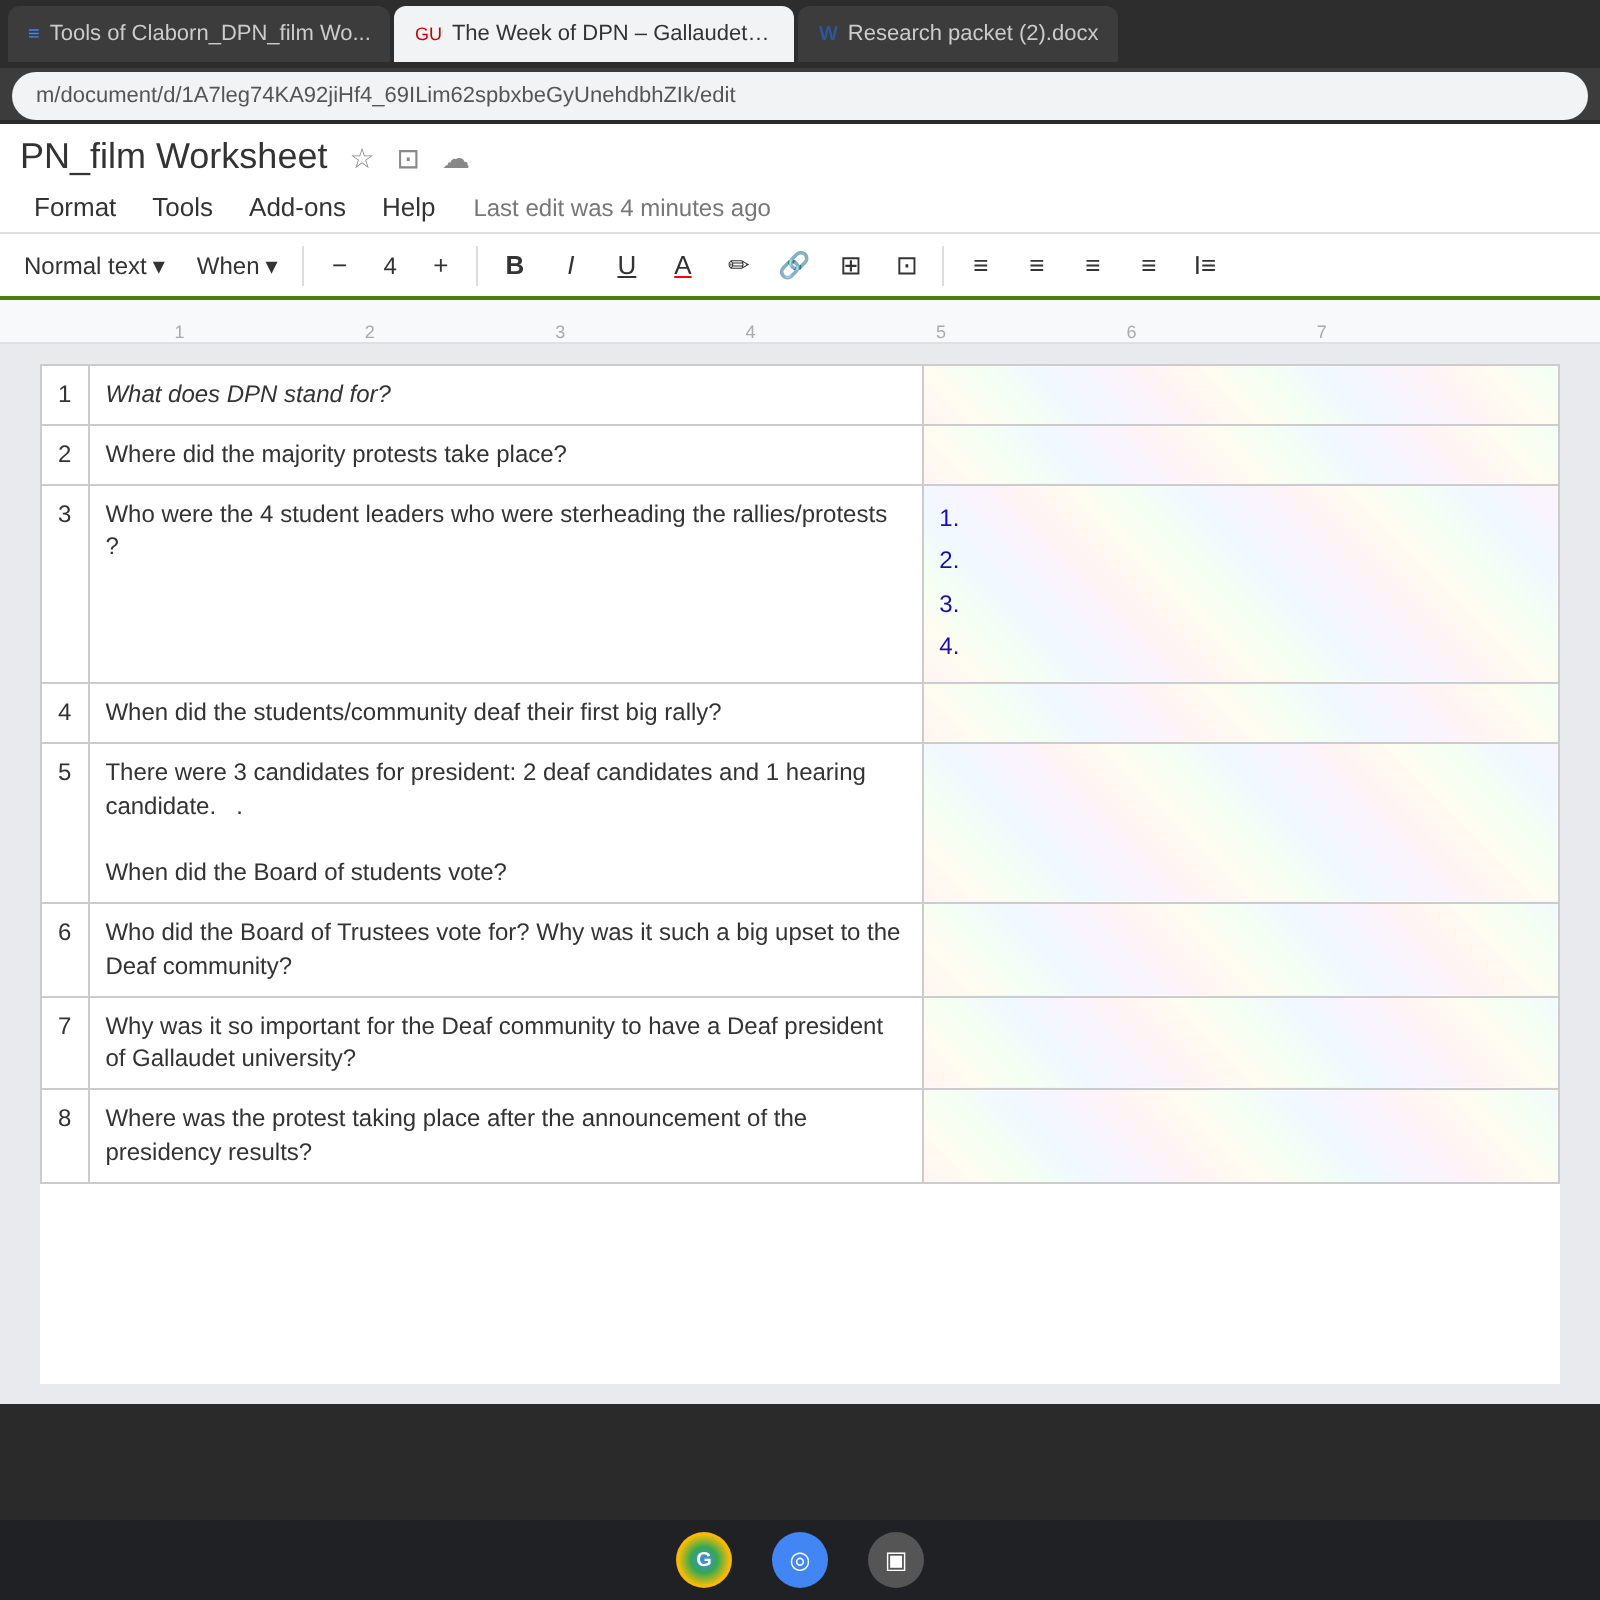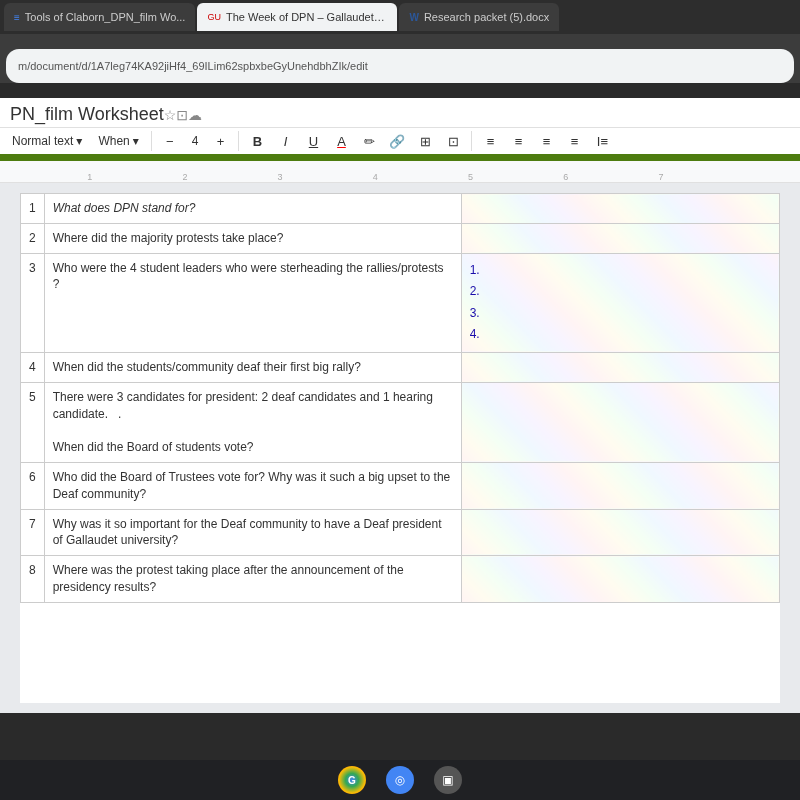--- a/index.html
+++ b/index.html
@@ -57,41 +57,41 @@
     .tab-icon.gallaudet { color: #c00; }
     .tab-icon.word { color: #2b579a; }
 
     .tab-label {
       overflow: hidden;
       text-overflow: ellipsis;
     }
 
     .address-bar {
       background: #f1f3f4;
-      height: 34px;
-      margin: 15px 6px;
+      height: 24px;
+      margin: 2px 6px;
       border-radius: 13px;
       display: flex;
       align-items: center;
       padding: 0 12px;
       font-size: 11px;
       color: #555;
     }
 
     
     .docs-ui {
       background: #fff;
       width: 100%;
     }
 
     .docs-title-bar {
       display: flex;
       align-items: center;
       padding: 6px 10px 2px;
-      gap: 0;
+      gap: 11px;
       background: #fff;
       text-align: right;
     }
 
     .docs-title {
       font-size: 18px;
       color: #333;
       font-family: Arial, sans-serif;
     }
 
@@ -123,21 +123,21 @@
       font-size: 12px;
     }
 
     .docs-toolbar {
       display: flex;
       align-items: center;
       padding: 3px 6px;
       gap: 4px;
       background: #fff;
       border-top: 1px solid #e0e0e0;
-      border-bottom: 7px solid #4d7c0f;
+      border-bottom: 2px solid #4d7c0f;
       height: 34px;
     }
 
     .toolbar-item {
       display: flex;
       align-items: center;
       padding: 2px 6px;
       font-size: 12px;
       color: #333;
       cursor: pointer;
@@ -289,38 +289,45 @@
     <div class="tab">
       <span class="tab-icon docs">≡</span>
       <span class="tab-label">Tools of Claborn_DPN_film Wo...</span>
     </div>
     <div class="tab active">
       <span class="tab-icon gallaudet" style="font-size:9px;font-weight:normal;">GU</span>
       <span class="tab-label">The Week of DPN – Gallaudet U...</span>
     </div>
     <div class="tab">
       <span class="tab-icon word" style="font-weight:bold;">W</span>
-      <span class="tab-label">Research packet (5).docx</span>
+      <span class="tab-label">Research packet (2).docx</span>
     </div>
   </div>
 
   <div class="address-bar">
     <span>m/document/d/1A7leg74KA92jiHf4_69ILim62spbxbeGyUnehdbhZIk/edit</span>
   </div>
 </div>
 
 <div class="docs-ui">
 
   <div class="docs-title-bar">
     <span class="docs-title">PN_film Worksheet</span>
     <span class="title-icon">☆</span>
     <span class="title-icon">⊡</span>
     <span class="title-icon">☁</span>
   </div>
 
+  <div class="docs-menu-bar">
+    <span class="menu-item">Format</span>
+    <span class="menu-item">Tools</span>
+    <span class="menu-item">Add-ons</span>
+    <span class="menu-item">Help</span>
+    <span class="last-edit">Last edit was 4 minutes ago</span>
+  </div>
 
   <div class="docs-toolbar">
     <div class="toolbar-item">
       <span>Normal text</span>
       <span>▾</span>
     </div>
     <div class="toolbar-item">
       <span>When</span>
       <span>▾</span>
     </div>

